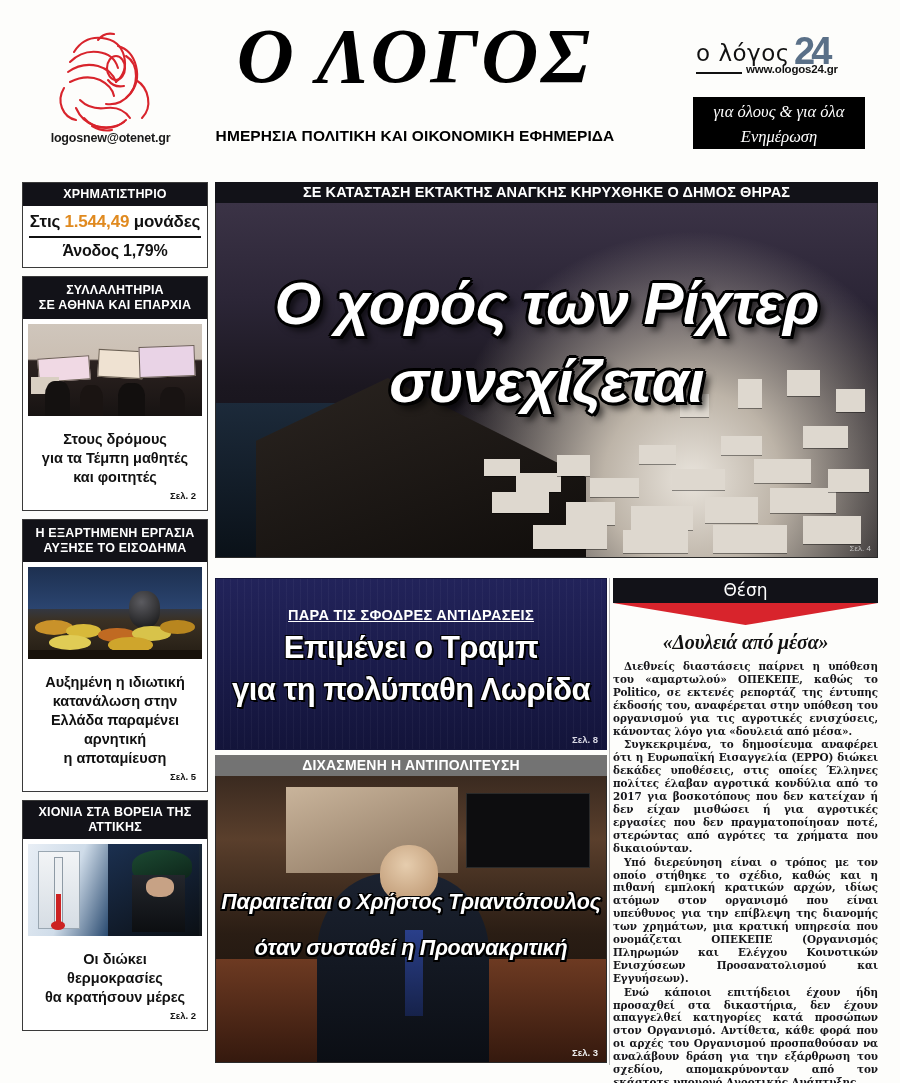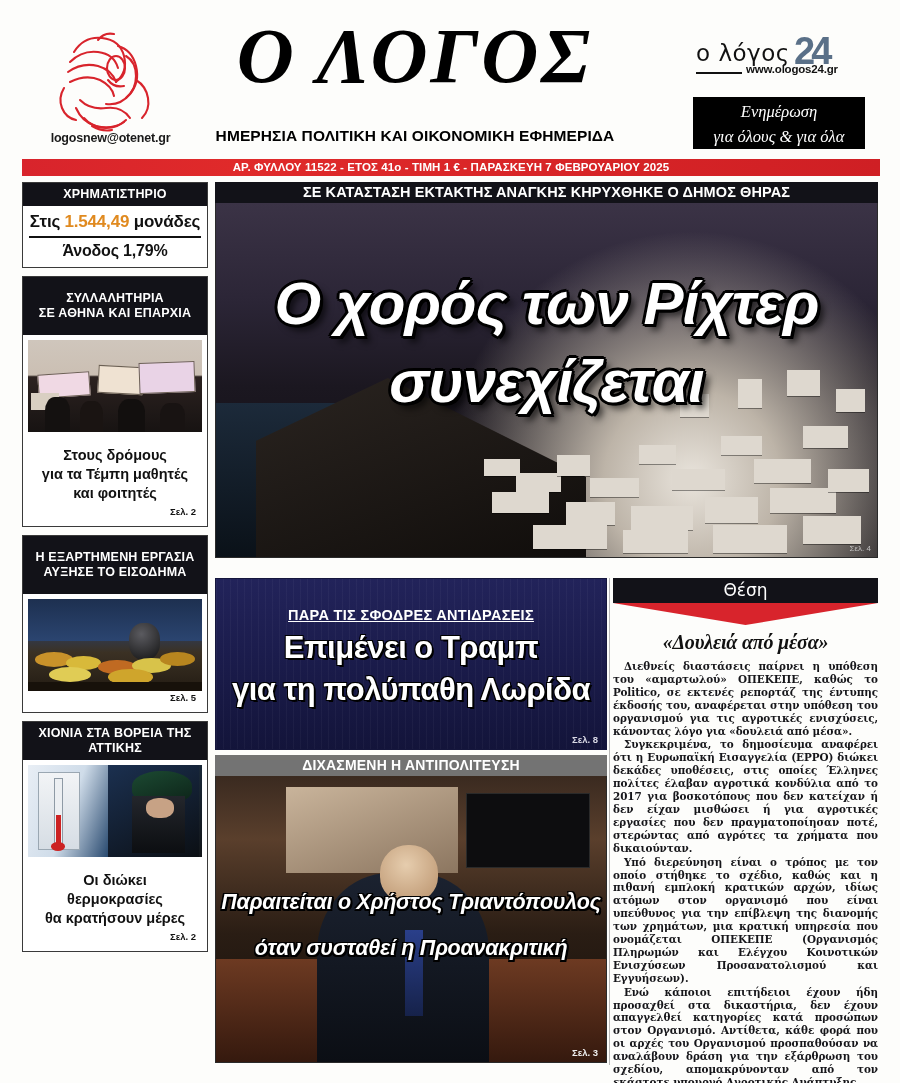--- a/index.html
+++ b/index.html
@@ -62,21 +62,21 @@
   }
 
   
   .sidebar { position:absolute; left:22px; top:182px; width:186px; }
   .box { border:1px solid #3a3a3a; margin-bottom:8px; background:#fff; }
   .box-hd {
     background:#121218; color:#fff; text-align:center;
     font-size:12.5px; font-weight:bold; padding:4px 2px; line-height:15px;
     letter-spacing:0.2px;
   }
-  .box-hd.tall { padding:14px 2px; }
+  .box-hd.tall { padding:6px 2px; }
   .ticker-body { padding:6px 6px 7px 6px; }
   .ticker-l1 {
     text-align:center; font-size:17px; font-weight:bold; color:#111;
     padding-bottom:4px; border-bottom:2px solid #111; letter-spacing:-0.2px;
   }
   .ticker-val { color:#e08a20; }
   .ticker-l2 {
     text-align:center; font-size:16px; font-weight:bold; color:#111;
     padding-top:4px; letter-spacing:-0.2px;
   }
@@ -238,26 +238,25 @@
     <div class="mh-sub">ΗΜΕΡΗΣΙΑ ΠΟΛΙΤΙΚΗ ΚΑΙ ΟΙΚΟΝΟΜΙΚΗ ΕΦΗΜΕΡΙΔΑ</div>
 
     <div class="mh-brand">
       <div class="mh-brand-word">ο λόγος</div>
       <div class="mh-brand-24">24</div>
       <div class="mh-brand-rule"></div>
       <div class="mh-brand-url">www.ologos24.gr</div>
     </div>
 
     <div class="mh-slogan">
+      <div>για όλους &amp; για όλα</div>
       <div>Ενημέρωση</div>
-      <div>για όλους &amp; για όλα</div>
-    </div>
-  </div>
-
-  <div class="dateline">ΑΡ. ΦΥΛΛΟΥ 11522 - ΕΤΟΣ 41ο - ΤΙΜΗ 1 € - ΠΑΡΑΣΚΕΥΗ 7 ΦΕΒΡΟΥΑΡΙΟΥ 2025</div>
+    </div>
+  </div>
+
 
   <div class="sidebar">
 
     <div class="box">
       <div class="box-hd">ΧΡΗΜΑΤΙΣΤΗΡΙΟ</div>
       <div class="ticker-body">
         <div class="ticker-l1">
           <span>Στις</span>
           <span class="ticker-val">1.544,49</span>
           <span>μονάδες</span>
@@ -305,20 +304,27 @@
             <div style="position:absolute;left:58%;top:26%;width:18%;height:40%;background:radial-gradient(circle at 40% 30%,#5b5b60,#111);border-radius:44%;"></div>
             <div style="position:absolute;left:4%;top:58%;width:22%;height:16%;background:#c9922a;border-radius:50%;"></div>
             <div style="position:absolute;left:22%;top:62%;width:20%;height:15%;background:#d8b93a;border-radius:50%;"></div>
             <div style="position:absolute;left:40%;top:66%;width:22%;height:16%;background:#c06a22;border-radius:50%;"></div>
             <div style="position:absolute;left:60%;top:64%;width:22%;height:16%;background:#d8c34a;border-radius:50%;"></div>
             <div style="position:absolute;left:76%;top:58%;width:20%;height:15%;background:#b8861f;border-radius:50%;"></div>
             <div style="position:absolute;left:12%;top:74%;width:24%;height:16%;background:#e0cc55;border-radius:50%;"></div>
             <div style="position:absolute;left:46%;top:76%;width:26%;height:17%;background:#cfa52c;border-radius:50%;"></div>
             <div style="position:absolute;left:0;bottom:0;width:100%;height:10%;background:#17110a;"></div>
           </div>
+        </div>
+        <div class="box-cap">
+          <div>Αυξημένη η ιδιωτική</div>
+          <div>κατανάλωση στην</div>
+          <div>Ελλάδα παραμένει</div>
+          <div>αρνητική</div>
+          <div>η αποταμίευση</div>
         </div>
         <div class="selref">Σελ. 5</div>
       </div>
     </div>
 
     <div class="box">
       <div class="box-hd">ΧΙΟΝΙΑ ΣΤΑ ΒΟΡΕΙΑ ΤΗΣ ΑΤΤΙΚΗΣ</div>
       <div style="padding:5px;">
         <div class="box-photo">
           <div class="ph ph-cold">

